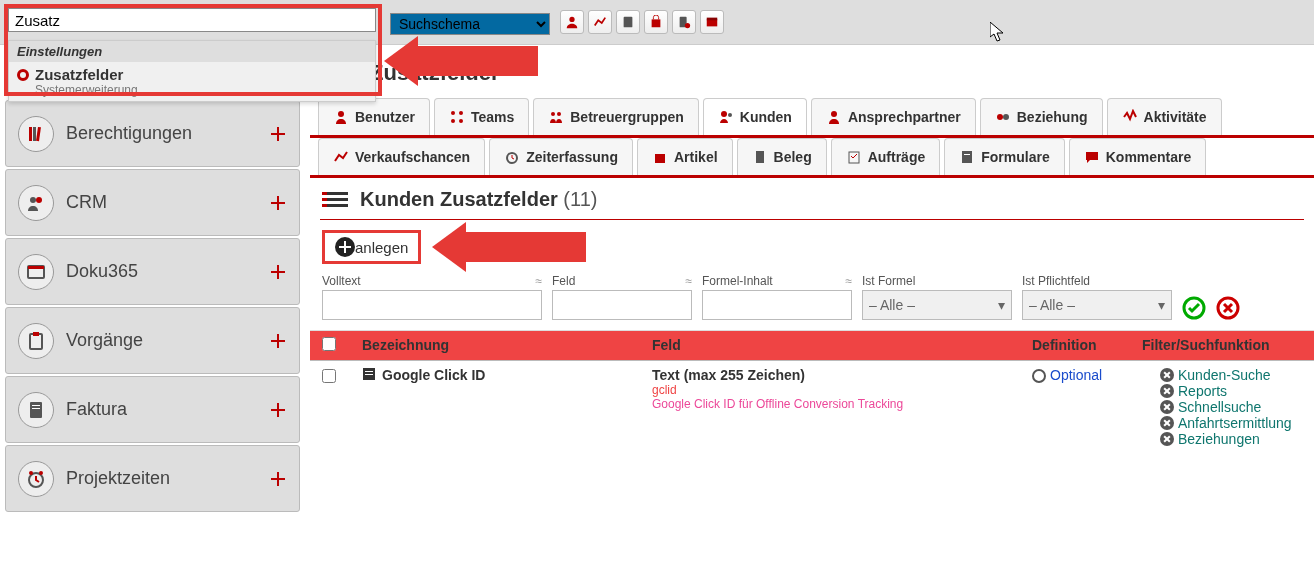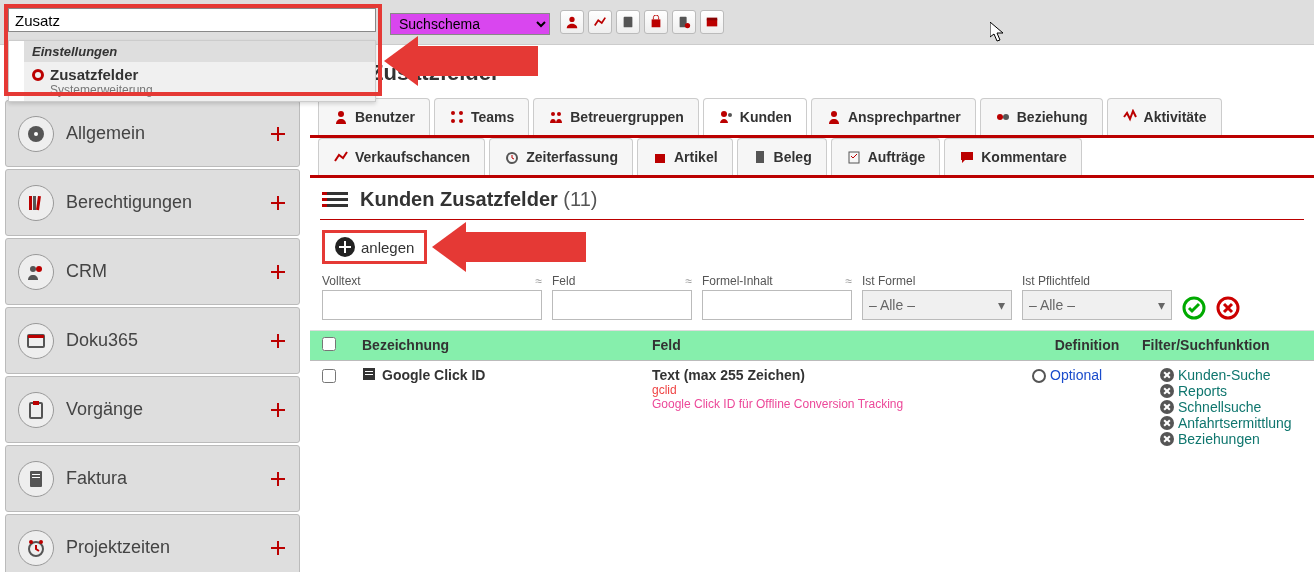--- a/index.html
+++ b/index.html
@@ -2,27 +2,27 @@
 <html><head>
 <meta charset="utf-8">
 <style>
   * { box-sizing: border-box; margin: 0; padding: 0; }
   body { font-family: Arial, sans-serif; font-size: 14px; color: #333; background: #fff; width: 1314px; height: 572px; overflow: hidden; position: relative; }
 
   
   .topbar { position: absolute; top: 0; left: 0; right: 0; height: 45px; background: #dedede; border-bottom: 1px solid #ccc; display: flex; align-items: center; padding: 0 10px; }
   .search-area { position: absolute; top: 8px; left: 8px; width: 368px; z-index: 20; }
   .search-input { width: 100%; height: 24px; border: 1px solid #888; padding: 2px 6px; font-size: 15px; background: #fff; }
-  .schema-select { position: absolute; left: 390px; top: 13px; width: 160px; height: 22px; border: 1px solid #888; background: #d946ef; font-size: 14px; padding: 1px 4px; }
+  .schema-select { position: absolute; left: 390px; top: 13px; width: 160px; height: 22px; border: 1px solid #888; background: #0369a1; font-size: 14px; padding: 1px 4px; }
   .toolbar-icons { position: absolute; left: 560px; top: 10px; display: flex; gap: 4px; }
   .tb-icon { width: 24px; height: 24px; border: 1px solid #bbb; border-radius: 3px; background: linear-gradient(#fff,#eee); display: flex; align-items: center; justify-content: center; cursor: pointer; }
   .tb-icon svg { width: 14px; height: 14px; }
 
   
-  .autocomplete { position: absolute; top: 32px; left: 0; width: 368px; background: #fff; border: 1px solid #ccc; box-shadow: 0 2px 4px rgba(0,0,0,0.15); z-index: 30; padding-left: 15px; }
+  .autocomplete { position: absolute; top: 32px; left: 0; width: 368px; background: #fff; border: 1px solid #ccc; box-shadow: 0 2px 4px rgba(0,0,0,0.15); z-index: 30; }
   .ac-header { background: #dedede; font-weight: bold; font-style: italic; padding: 3px 8px; font-size: 13px; }
   .ac-item { display: flex; align-items: flex-start; gap: 6px; padding: 4px 8px; background: #f0f0f0; }
   .ac-bullet { width: 12px; height: 12px; border-radius: 50%; border: 3px solid #b00; margin-top: 3px; flex-shrink: 0; }
   .ac-text .t1 { font-weight: bold; font-size: 15px; color: #333; }
   .ac-text .t2 { font-size: 12px; color: #777; }
 
   
   .hl-box { position: absolute; border: 4px solid #e53935; z-index: 40; pointer-events: none; }
   .hl1 { top: 4px; left: 4px; width: 378px; height: 92px; }
   .arrow { position: absolute; z-index: 41; }
@@ -54,41 +54,41 @@
 
   
   .section-head { display: flex; align-items: center; gap: 12px; padding: 10px 12px 8px; }
   .section-head .bars { width: 26px; height: 20px; }
   .section-head h2 { font-size: 20px; font-weight: bold; }
   .section-head .count { font-size: 20px; color: #555; font-weight: normal; }
   .head-underline { height: 1px; background: #b00; margin: 0 10px 10px; }
 
   
   .create-wrap { margin: 0 0 10px 12px; position: relative; }
-  .create-btn { display: inline-flex; align-items: center; gap: 6px; border: 3px solid #e53935; padding: 4px 10px; font-size: 15px; background: #fff; cursor: pointer; }
+  .create-btn { display: inline-flex; align-items: center; gap: 0; border: 3px solid #e53935; padding: 4px 10px; font-size: 15px; background: #fff; cursor: pointer; }
   .plus-circle { width: 20px; height: 20px; border-radius: 50%; background: #222; position: relative; }
   .plus-circle::before, .plus-circle::after { content: ""; position: absolute; background: #fff; }
   .plus-circle::before { left: 9px; top: 4px; width: 2px; height: 12px; }
   .plus-circle::after { top: 9px; left: 4px; width: 12px; height: 2px; }
 
   
   .filter-row { display: flex; gap: 10px; padding: 0 12px 10px; align-items: flex-end; border-bottom: 1px solid #ddd; }
   .filter-col { display: flex; flex-direction: column; gap: 2px; }
   .filter-label { font-size: 12px; color: #555; display: flex; justify-content: space-between; }
   .filter-label .approx { color: #999; margin-left: auto; }
   .filter-input { border: 1px solid #bbb; height: 30px; padding: 3px 6px; font-size: 14px; background: #fff; }
   .filter-select { border: 1px solid #bbb; height: 30px; padding: 3px 6px; font-size: 14px; background: #f0f0f0; color: #666; display: flex; align-items: center; justify-content: space-between; cursor: pointer; }
   .ok-icon, .cancel-icon { width: 24px; height: 24px; cursor: pointer; }
 
   
-  .table-head { display: flex; background: #86efac; padding: 6px 12px; font-weight: bold; font-size: 14px; border-bottom: 1px solid #bbb; }
+  .table-head { display: flex; background: #ef4444; padding: 6px 12px; font-weight: bold; font-size: 14px; border-bottom: 1px solid #bbb; }
   .col-check { width: 40px; }
   .col-bez { width: 290px; }
   .col-feld { width: 380px; }
-  .col-def { width: 110px; text-align: center; }
+  .col-def { width: 110px; }
   .col-filter { flex: 1; }
 
   .table-row { display: flex; padding: 6px 12px; font-size: 14px; align-items: flex-start; }
   .row-check { width: 40px; }
   .row-check input { margin-top: 2px; }
   .row-bez { width: 290px; display: flex; gap: 6px; font-weight: bold; }
   .row-feld { width: 380px; }
   .row-feld .f1 { font-weight: bold; }
   .row-feld .f2 { font-size: 12px; color: #ef4444; }
   .row-feld .f3 { font-size: 12px; color: #ec4899; }
@@ -174,30 +174,20 @@
 </div>
 
 <svg class="cursor" viewBox="0 0 16 20">
     <path d="M0 0l0 15 4-3 3 7 3-1-3-7 6 0z" fill="#fff" stroke="#000"></path>
   </svg>
 
 <div class="sidebar">
   <div class="side-item">
     <div class="side-icon">
         <svg viewBox="0 0 20 20">
-          <circle cx="10" cy="10" r="8" fill="#555"></circle>
-          <circle cx="10" cy="10" r="2" fill="#fff"></circle>
-        </svg>
-      </div>
-    <span class="side-label">Allgemein</span>
-    <div class="side-plus"></div>
-  </div>
-  <div class="side-item">
-    <div class="side-icon">
-        <svg viewBox="0 0 20 20">
           <rect x="3" y="3" width="3" height="14" fill="#b00"></rect>
           <rect x="7" y="3" width="3" height="14" fill="#555"></rect>
           <rect x="11" y="3" width="3" height="14" fill="#b00" transform="rotate(8 12 10)"></rect>
         </svg>
       </div>
     <span class="side-label">Berechtigungen</span>
     <div class="side-plus"></div>
   </div>
   <div class="side-item">
     <div class="side-icon">
@@ -338,20 +328,27 @@
           <rect x="4" y="2" width="8" height="12" fill="#555"></rect>
         </svg>
         <span>Beleg</span>
       </div>
     <div class="tab">
         <svg viewBox="0 0 16 16">
           <rect x="3" y="3" width="10" height="11" fill="none" stroke="#555"></rect>
           <path d="M5 7l2 2 4-4" stroke="#b00" fill="none"></path>
         </svg>
         <span>Aufträge</span>
+      </div>
+    <div class="tab">
+        <svg viewBox="0 0 16 16">
+          <rect x="3" y="2" width="10" height="12" fill="#555"></rect>
+          <rect x="5" y="5" width="6" height="1" fill="#fff"></rect>
+        </svg>
+        <span>Formulare</span>
       </div>
     <div class="tab">
         <svg viewBox="0 0 16 16">
           <path d="M2 3h12v8H6l-3 3V11H2z" fill="#b00"></path>
         </svg>
         <span>Kommentare</span>
       </div>
   </div>
 
   <div class="section-head">

